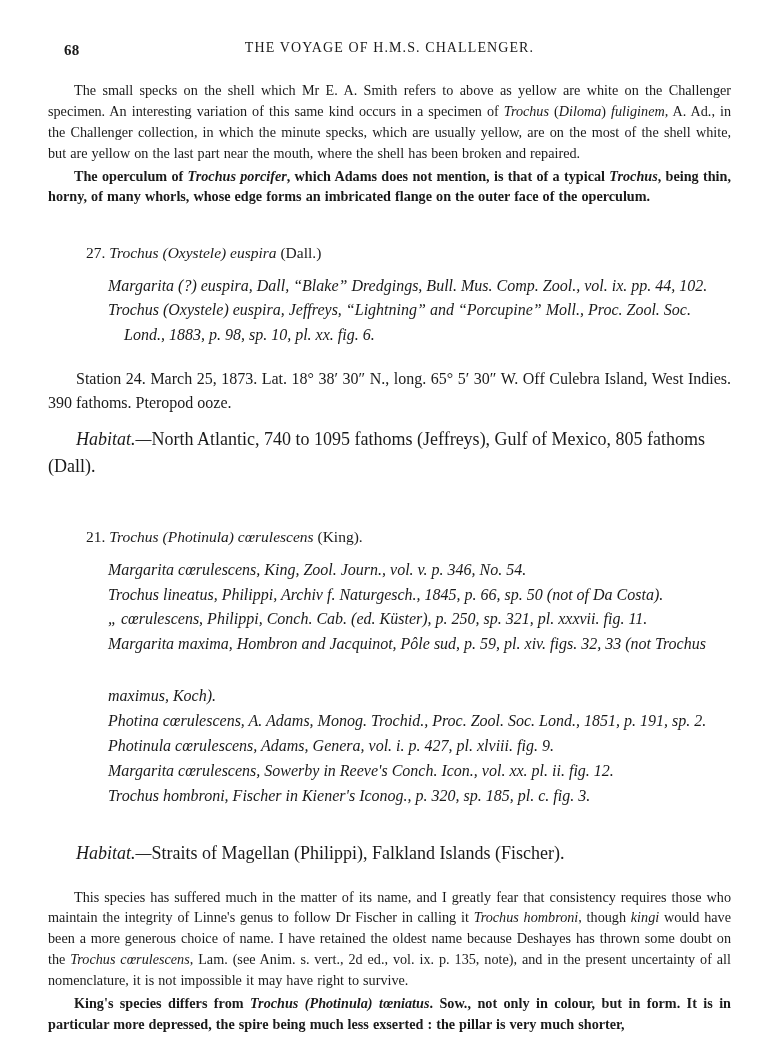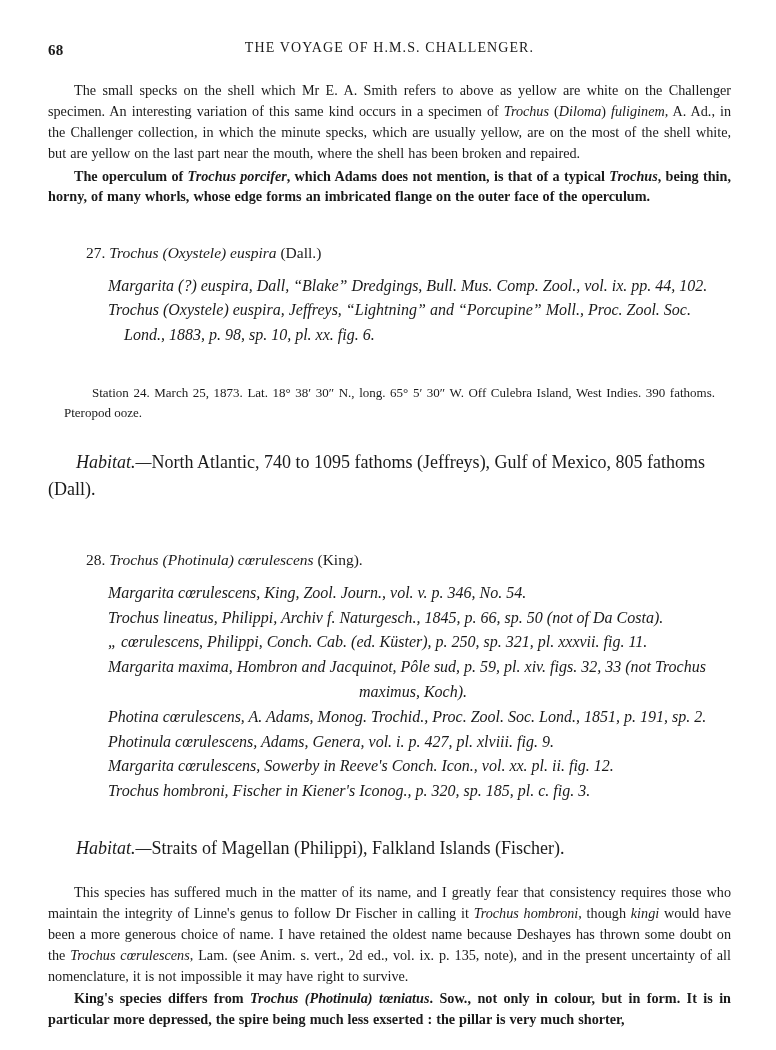--- a/index.html
+++ b/index.html
@@ -30,21 +30,21 @@
   }
 
   
   .header {
     position: relative;
     height: 24px;
     margin-bottom: 16px;
   }
   .page-number {
     position: absolute;
-    left: 0;
+    left: 16px;
     top: 2px;
     font-size: 15px;
     font-weight: bold;
     letter-spacing: 0.3px;
   }
   .running-head {
     position: absolute;
     left: 0;
     right: 0;
     top: 0;
@@ -88,29 +88,30 @@
     font-size: 16px;
     line-height: 1.52;
     width: 610px;
   }
   .syn-line {
     text-indent: -16px;
     padding-left: 16px;
     margin-bottom: 0.5px;
   }
   .syn-cont {
-    text-align: center;
+    text-align: left;
     text-indent: 0;
     padding-left: 0;
+    margin-top: 28px;
   }
 
   
   p.station {
-    margin: 16px;
-    font-size: 13px;
+    margin: 0;
+    font-size: 16px;
     line-height: 1.5;
     text-indent: 28px;
     text-align: justify;
   }
   p.habitat {
     margin: 0;
     font-size: 18px;
     line-height: 1.5;
     text-indent: 28px;
   }
@@ -151,21 +152,21 @@
     <p class="station">Station 24.   March 25, 1873.   Lat. 18° 38′ 30″ N., long. 65° 5′ 30″ W.   Off Culebra Island, West Indies.   390 fathoms.   Pteropod ooze.</p>
 
     <div class="spacer-sm"></div>
 
     <p class="habitat"><span class="habitat-label">Habitat.—</span><span>North Atlantic, 740 to 1095 fathoms (Jeffreys), Gulf of Mexico, 805 fathoms (Dall).</span></p>
 
     <div class="spacer-lg"></div>
     <div class="spacer-sm"></div>
 
     <div class="species-heading">
-      <span class="num">28.</span>
+      <span class="num">21.</span>
       <span class="name">Trochus (Photinula) cœrulescens</span>
       <span class="num">(King).</span>
     </div>
 
     <div class="synonymy">
       <div class="syn-line it">Margarita cœrulescens, King, Zool. Journ., vol. v. p. 346, No. 54.</div>
       <div class="syn-line it">Trochus lineatus, Philippi, Archiv f. Naturgesch., 1845, p. 66, sp. 50 (not of Da Costa).</div>
       <div class="syn-line it">„     cœrulescens, Philippi, Conch. Cab. (ed. Küster), p. 250, sp. 321, pl. xxxvii. fig. 11.</div>
       <div class="syn-line it">Margarita maxima, Hombron and Jacquinot, Pôle sud, p. 59, pl. xiv. figs. 32, 33 (not Trochus</div>
       <div class="syn-line syn-cont it">maximus, Koch).</div>

